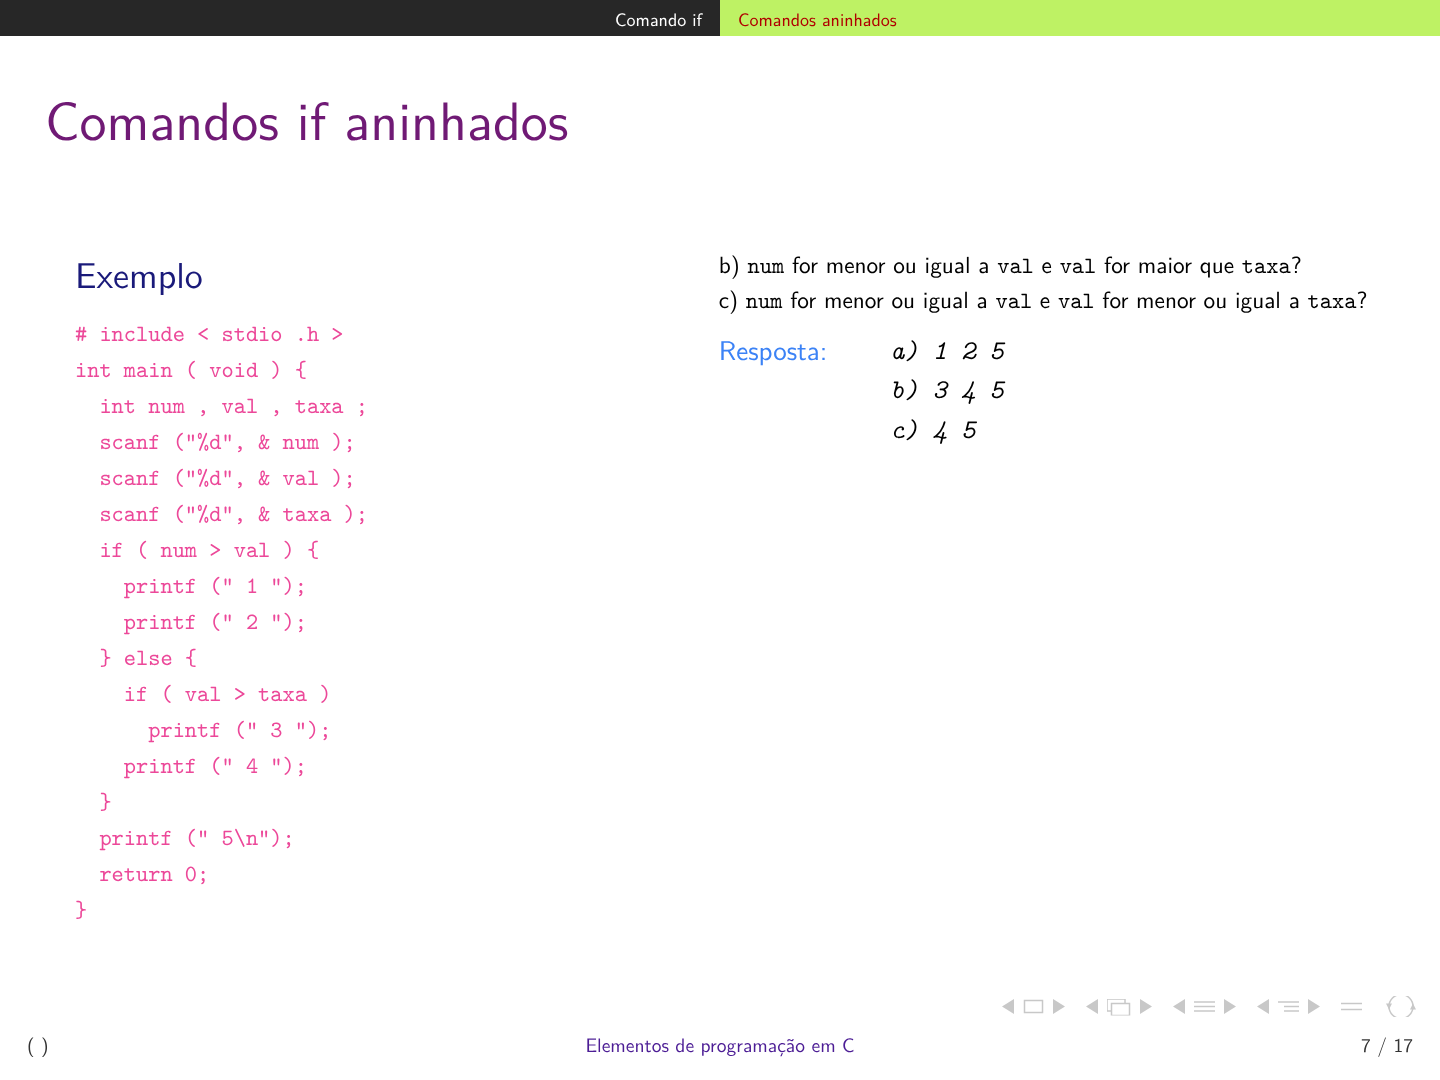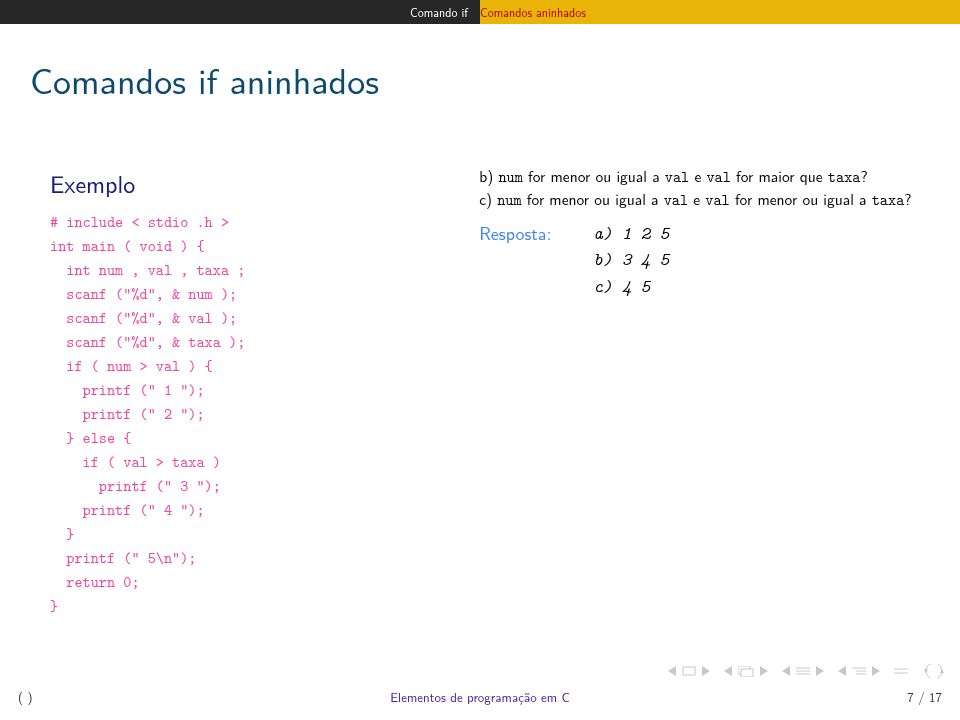--- a/index.html
+++ b/index.html
@@ -21,29 +21,30 @@
     width: 50%;
     background: #272727;
     color: #fff;
     display: flex;
     align-items: center;
     justify-content: flex-end;
     padding-right: 12px;
   }
   .tab-right {
     width: 50%;
-    background: #eab308;
+    background: #bef264;
     color: #b00000;
     display: flex;
     align-items: center;
+    padding-left: 12px;
   }
   .slide-title {
     font-size: 36px;
     font-weight: 400;
-    color: #0c4a6e;
+    color: #701a75;
     padding: 28px 0 0 30px;
   }
   .body {
     display: flex;
     padding: 60px 30px 0 50px;
     gap: 13px;
   }
   .left-col { width: 48%; }
   .right-col { width: 52%; font-size: 15.5px; line-height: 1.4; }
   .exemplo {

